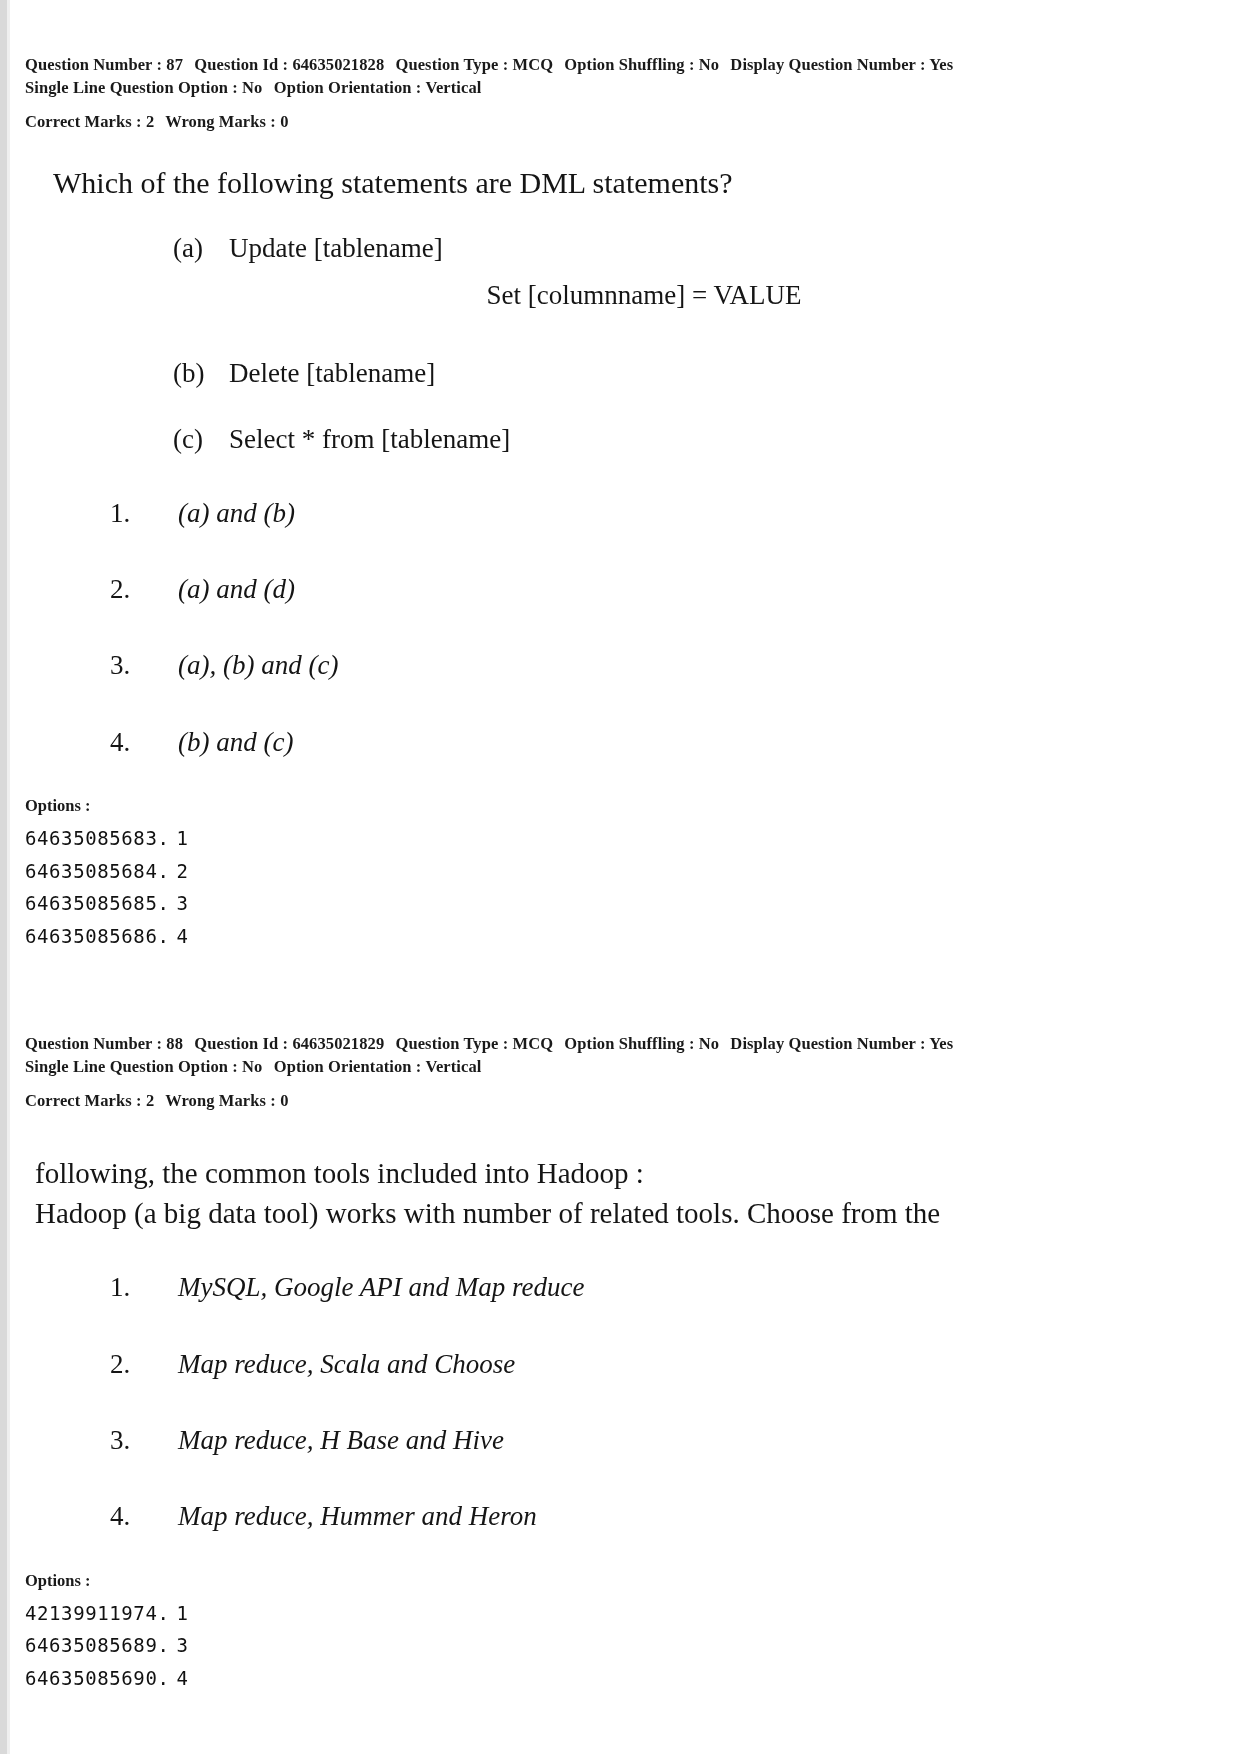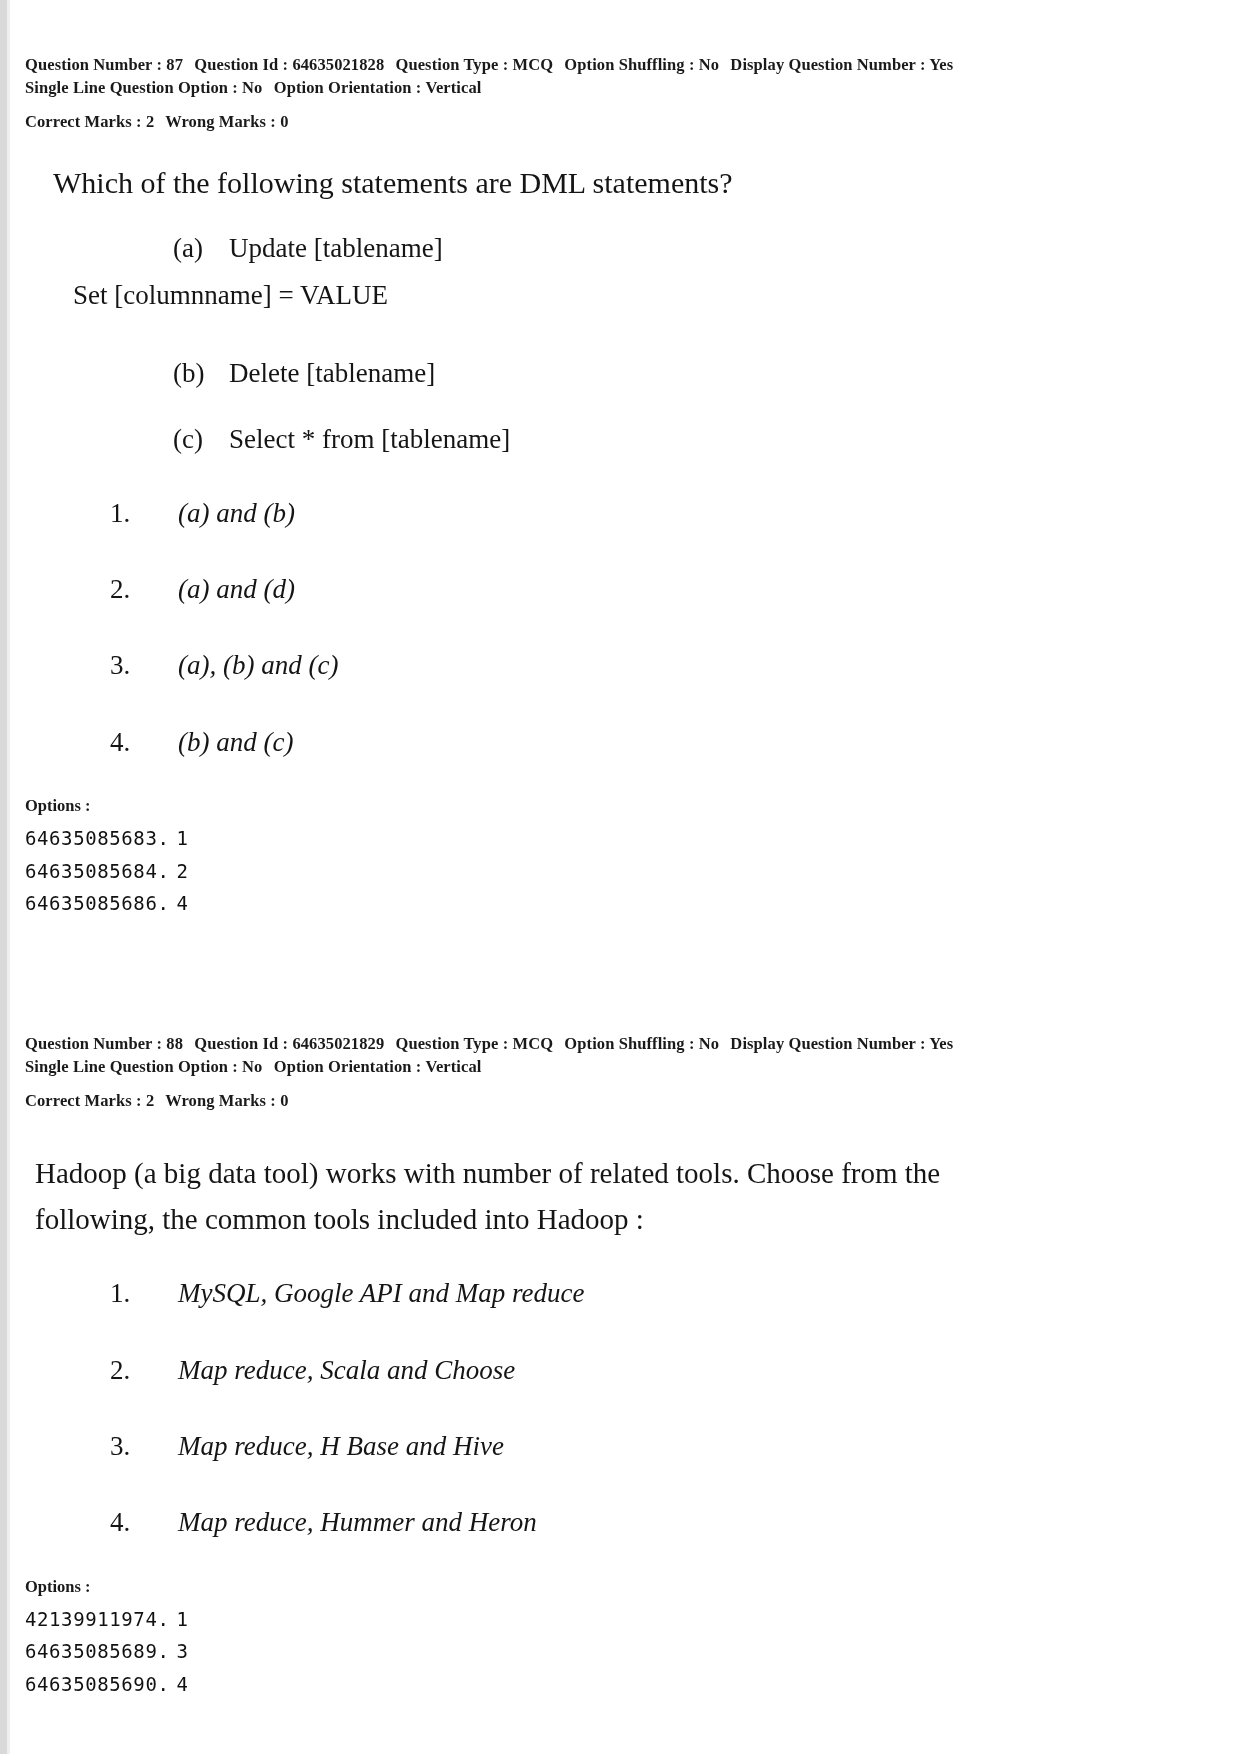--- a/index.html
+++ b/index.html
@@ -183,21 +183,21 @@
     </div>
 
     <div class="qtext" style="margin-top:30px; margin-left:28px;">Which of the following statements are DML statements?</div>
 
     <div class="substatements">
 
       <div class="substmt" style="margin-left:148px;">
         <div class="substmt-label">(a)</div>
         <div class="substmt-body">Update [tablename]</div>
       </div>
-      <div class="substmt-cont" style="">Set [columnname] = VALUE</div>
+      <div class="substmt-cont" style="text-align:center;">Set [columnname] = VALUE</div>
 
       <div class="substmt" style="margin-left:148px; margin-top:46px;">
         <div class="substmt-label">(b)</div>
         <div class="substmt-body">Delete [tablename]</div>
       </div>
 
       <div class="substmt" style="margin-left:148px; margin-top:32px;">
         <div class="substmt-label">(c)</div>
         <div class="substmt-body">Select * from [tablename]</div>
       </div>
@@ -223,20 +223,23 @@
     </div>
 
     <div style="margin-top:38px;">
       <div class="options-heading">Options :</div>
       <div class="option-id-list">
         <div class="option-id-row">
           <span class="oid-num">64635085683.</span><span class="oid-idx">1</span>
         </div>
         <div class="option-id-row">
           <span class="oid-num">64635085684.</span><span class="oid-idx">2</span>
+        </div>
+        <div class="option-id-row">
+          <span class="oid-num">64635085685.</span><span class="oid-idx">3</span>
         </div>
         <div class="option-id-row">
           <span class="oid-num">64635085686.</span><span class="oid-idx">4</span>
         </div>
       </div>
     </div>
   </div>
 
   <div style="position:absolute; left:25px; top:1032px; width:1190px;">
 
@@ -261,22 +264,22 @@
       </div>
       <div class="meta-line meta-marks">
         <span>Correct Marks :</span>
         <span>2</span><span class="sp"></span>
         <span>Wrong Marks :</span>
         <span>0</span>
       </div>
     </div>
 
     <div style="margin-top:42px; margin-left:10px; width:1170px;">
+      <div class="qtext" style="font-size:29px; line-height:1.36; margin-top:6px;">following, the common tools included into Hadoop :</div>
       <div class="qtext qtext-justified" style="width:1165px;">Hadoop (a big data tool) works with number of related tools. Choose from the</div>
-      <div class="qtext" style="font-size:29px; line-height:1.36; margin-top:6px;">following, the common tools included into Hadoop :</div>
     </div>
 
     <div class="choices" style="margin-top:38px;">
       <div class="choice" style="margin-left:85px;">
         <div class="choice-num">1.</div>
         <div class="choice-text">MySQL, Google API and Map reduce</div>
       </div>
       <div class="choice" style="margin-left:85px; margin-top:44px;">
         <div class="choice-num">2.</div>
         <div class="choice-text">Map reduce, Scala and Choose</div>

